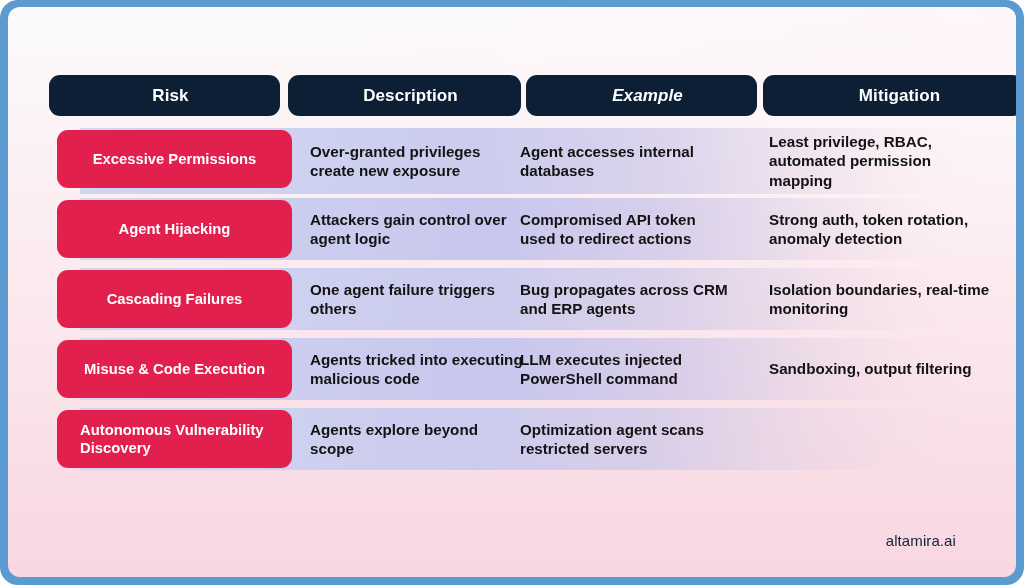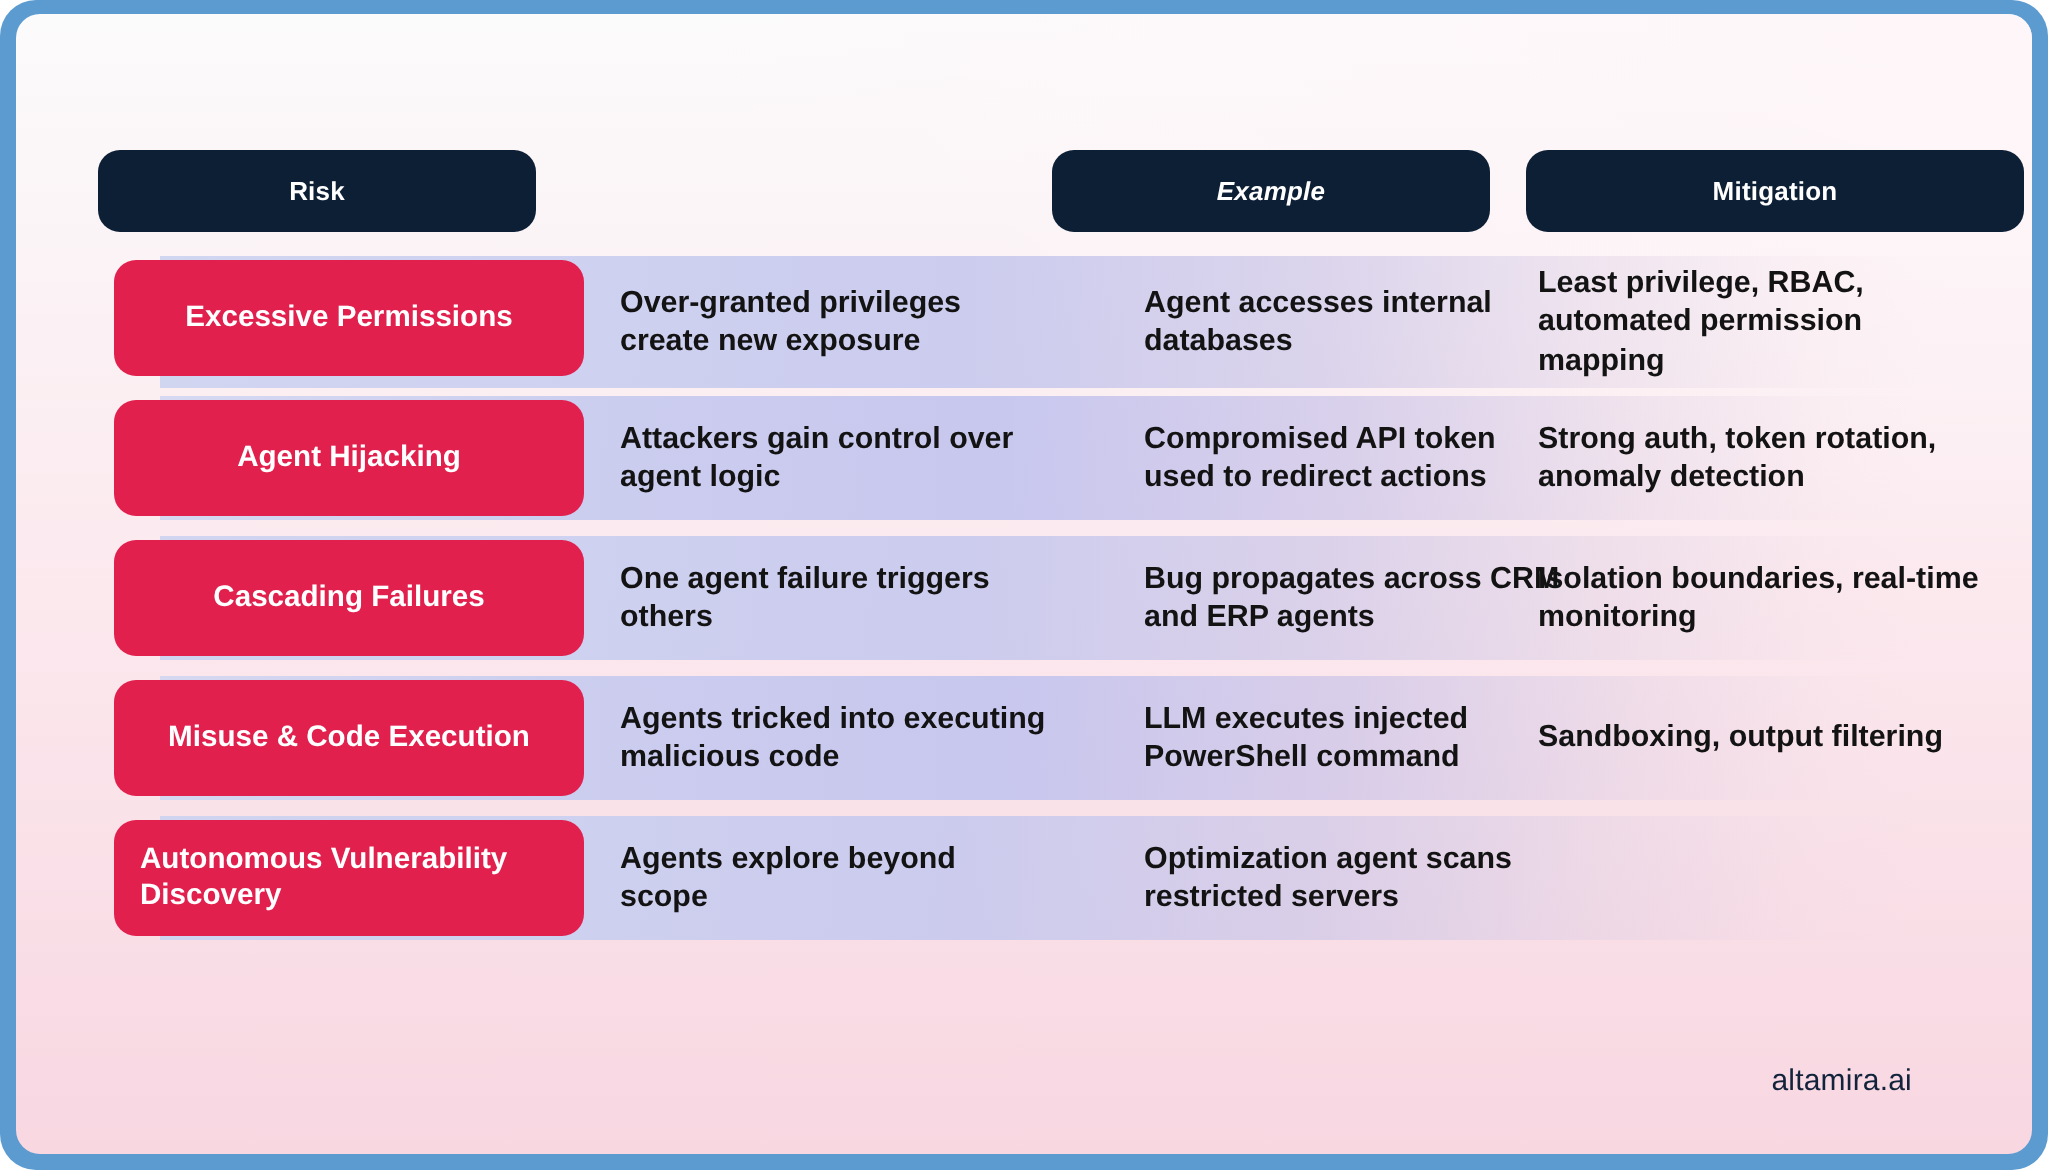--- a/index.html
+++ b/index.html
@@ -70,23 +70,24 @@
   .head-pill {
     position: absolute;
     top: 0;
     height: 41px;
     background: #0d1f35;
     border-radius: 11px;
     display: flex;
     align-items: center;
     justify-content: center;
     color: #ffffff;
-    font-size: 13px;
+    font-size: 17px;
     font-weight: bold;
     letter-spacing: 0.1px;
+    padding-left: 12px;
   }
   .head-pill.c0 { left: 0px;   width: 219px; }
   .head-pill.c1 { left: 239px; width: 221px; }
   .head-pill.c2 { left: 477px; width: 219px; font-style: italic; }
   .head-pill.c3 { left: 714px; width: 249px; }
 
   
   .rows {
     position: absolute;
     left: 0;
@@ -143,39 +144,39 @@
     color: #ffffff;
     font-size: 14.8px;
     font-weight: bold;
     line-height: 1.22;
     text-align: center;
     z-index: 2;
   }
   .risk-pill.wrap {
     justify-content: flex-start;
     text-align: left;
-    padding-left: 13px;
+    padding-left: 23px;
   }
 
   
   .cell {
     position: absolute;
     top: 0;
     height: 62px;
     display: flex;
     align-items: center;
     color: #131313;
     font-size: 15.2px;
     font-weight: bold;
     line-height: 1.26;
     z-index: 2;
     box-sizing: border-box;
   }
   .cell.c1 { left: 302px; width: 215px; }
-  .cell.c2 { left: 564px; width: 212px; }
+  .cell.c2 { left: 512px; width: 212px; }
   .cell.c3 { left: 761px; width: 225px; }
 
   
   .row.tall .cell,
   .row.tall .row-band { height: 66px; }
 
   
   .brand {
     position: absolute;
     right: 60px;
@@ -192,20 +193,23 @@
 <div id="slide-frame">
   <div id="slide-card">
     <div id="card-wash"></div>
 
     <div class="table">
 
       <div class="header-row">
         <div class="head-pill c0">
           <span>Risk</span>
         </div>
+        <div class="head-pill c1">
+          <span>Description</span>
+        </div>
         <div class="head-pill c2">
           <span>Example</span>
         </div>
         <div class="head-pill c3">
           <span>Mitigation</span>
         </div>
       </div>
 
       <div class="rows">
 

